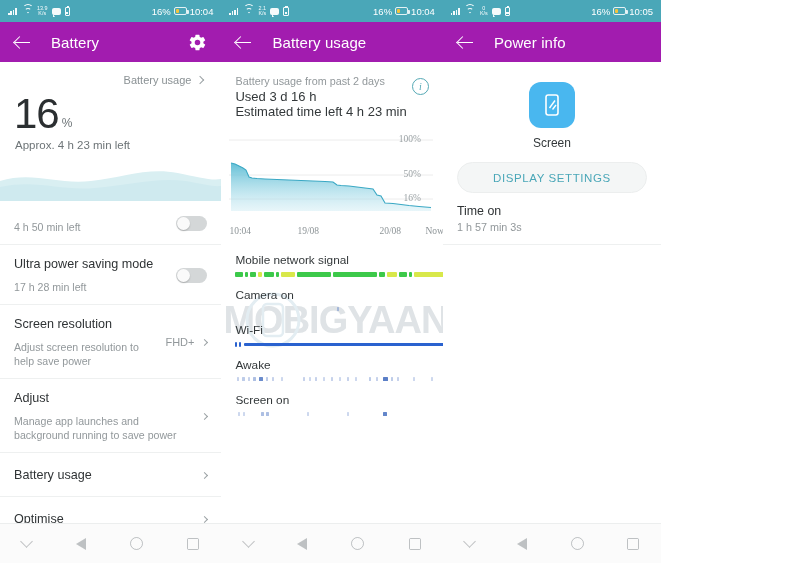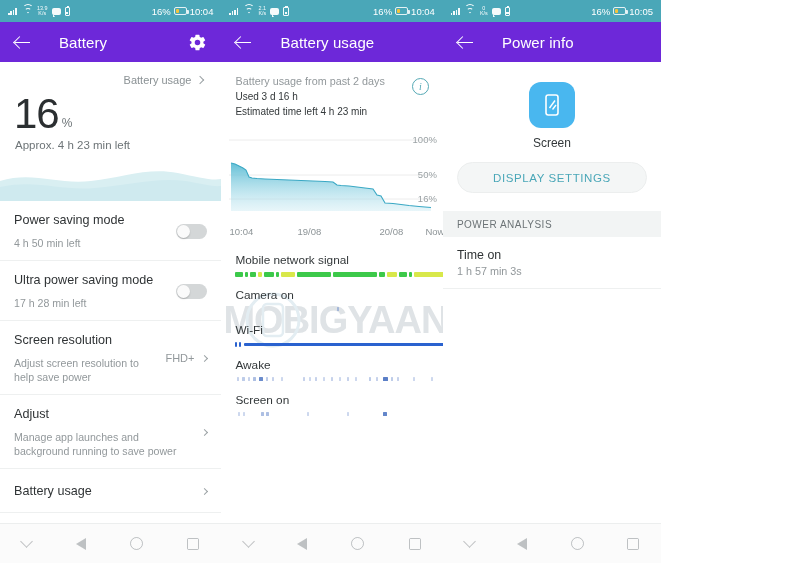--- a/index.html
+++ b/index.html
@@ -45,22 +45,22 @@
   .msg:after { content:''; position: absolute; left: 1.5px; bottom: -2px; border-left: 2px solid #fff; border-top: 3px solid transparent; border-bottom: 0; }
   .battico { width: 5.5px; height: 9px; border: 1px solid #fff; border-radius: 1px; position: relative; }
   .battico:before { content:''; position:absolute; top:-2px; left:1.2px; width:2.6px; height:1.4px; background:#fff; }
   .battico i { position:absolute; bottom:0.6px; left:0.6px; right:0.6px; height:1.6px; background:#fff; }
   .battico-amber { width: 13px; height: 8px; border: 1px solid rgba(255,255,255,.85); border-radius: 2px; position: relative; }
   .battico-amber:after { content:''; position:absolute; right:-3px; top:2px; width:1.8px; height:3.5px; background:rgba(255,255,255,.85); border-radius:0 1px 1px 0; }
   .battico-amber i { position:absolute; top:1px; bottom:1px; left:1px; width:3px; background:#f5c33b; border-radius:1px; }
 
   
   .appbar {
-    height: 40px; background: #6d28d9; color: #fff;
-    display: flex; align-items: center; padding: 0 14px; gap: 28px;
+    height: 40px; background: #a21caf; color: #fff;
+    display: flex; align-items: center; padding: 0 14px; gap: 20px;
   }
   .back-arrow { width: 17px; height: 17px; position: relative; flex: 0 0 auto; cursor: pointer; }
   .back-arrow:before { content:''; position:absolute; top:8px; left:1px; width:15px; height:1.6px; background:#fff; }
   .back-arrow:after { content:''; position:absolute; top:4px; left:1px; width:8px; height:8px; border-left:1.6px solid #fff; border-bottom:1.6px solid #fff; transform: rotate(45deg); }
   .appbar-title { font-size: 15px; font-weight: 400; flex: 1; letter-spacing:.1px; }
   .gear { width: 19px; height: 19px; position: relative; cursor: pointer; }
 
   
   .p1-top { background: #fff; position: relative; }
   .batt-usage-link {
@@ -86,28 +86,28 @@
   .row-title { font-size: 12.6px; color: #2f3335; line-height: 16px; }
   .row-sub { font-size: 10.6px; color: #92989b; line-height: 14px; margin-top: 8px; }
   .row-right { display: flex; align-items: center; gap: 8px; }
   .row-value { font-size: 11px; color: #92989b; }
   .toggle { width: 31px; height: 15px; border-radius: 8px; background: #d4d7d8; position: relative; flex: 0 0 auto; cursor: pointer; }
   .toggle i { position: absolute; top: 1px; left: 1px; width: 13px; height: 13px; border-radius: 50%; background: #fafafa; box-shadow: 0 1px 1.5px rgba(0,0,0,.2); }
 
   
   .usage-head { padding: 12px 14px 0 14px; position: relative; }
   .usage-sub { font-size: 10.8px; color: #92989b; line-height: 15px; }
-  .usage-line { font-size: 10px; color: #33383a; line-height: 15px; }
+  .usage-line { font-size: 13px; color: #33383a; line-height: 15px; }
   .info-icon {
     position: absolute; right: 14px; top: 16px;
     width: 17px; height: 17px; border: 1.2px solid #55a9b5; border-radius: 50%;
     color: #55a9b5; font-size: 10px; font-style: italic; font-family: "Liberation Serif", serif;
     display: flex; align-items: center; justify-content: center; cursor: pointer;
   }
-  .chart-area { position: relative; height: 108px; margin: 12px 0 0 0; }
+  .chart-area { position: relative; height: 108px; margin: 12px 16px 0 0; font-family: Liberation Serif, serif; }
   .chart-area svg { display: block; }
   .ylab { position: absolute; right: 6px; font-size: 9.5px; color: #9ba2a5; }
   .xaxis { display: flex; font-size: 9.5px; color: #8d9497; padding: 3px 0 0 0; position: relative; height: 16px; }
   .xaxis span { position: absolute; }
 
   .bars { padding: 6px 14px 0 14px; position: relative; z-index: 2; }
   .bar-block { margin-bottom: 3px; }
   .bar-label { font-size: 11.8px; color: #33383a; padding: 8px 0 5px 0; }
   .bar-track { height: 5px; position: relative; }
   .bar-track i { position: absolute; top: 0; height: 5px; border-radius: 1px; }
@@ -217,21 +217,20 @@
         <svg viewBox="0 0 268 42" preserveAspectRatio="none">
           <path d="M0,22 C40,12 70,26 110,22 C150,18 180,8 215,14 C240,18 256,22 268,20 L268,42 L0,42 Z" fill="#d9eff2"></path>
           <path d="M0,28 C45,20 72,32 115,29 C155,26 190,18 225,22 C246,25 258,28 268,27 L268,42 L0,42 Z" fill="#cfeaef"></path>
         </svg>
       </div>
     </div>
 
     <div class="list">
       <div class="row">
         <div class="row-texts">
-          <div class="row-title">Power saving mode</div>
           <div class="row-sub">4 h 50 min left</div>
         </div>
         <div class="row-right">
           <span class="toggle">
               <i></i>
             </span>
         </div>
       </div>
       <div class="row">
         <div class="row-texts">
@@ -514,21 +513,20 @@
             <line x1="13.5" y1="17.5" x2="17" y2="13" stroke="#ffffff" stroke-width="1.4"></line>
           </svg>
         </div>
         <div class="app-name">Screen</div>
       </div>
 
       <div class="display-btn">
         <span>DISPLAY SETTINGS</span>
       </div>
 
-      <div class="section-hd">POWER ANALYSIS</div>
 
       <div class="p3-row">
         <div class="p3-row-title">Time on</div>
         <div class="p3-row-sub">1 h 57 min 3s</div>
       </div>
     </div>
 
     <div class="navbar">
       <span class="nav-ico nav-chev"></span>
       <span class="nav-ico nav-back"></span>

